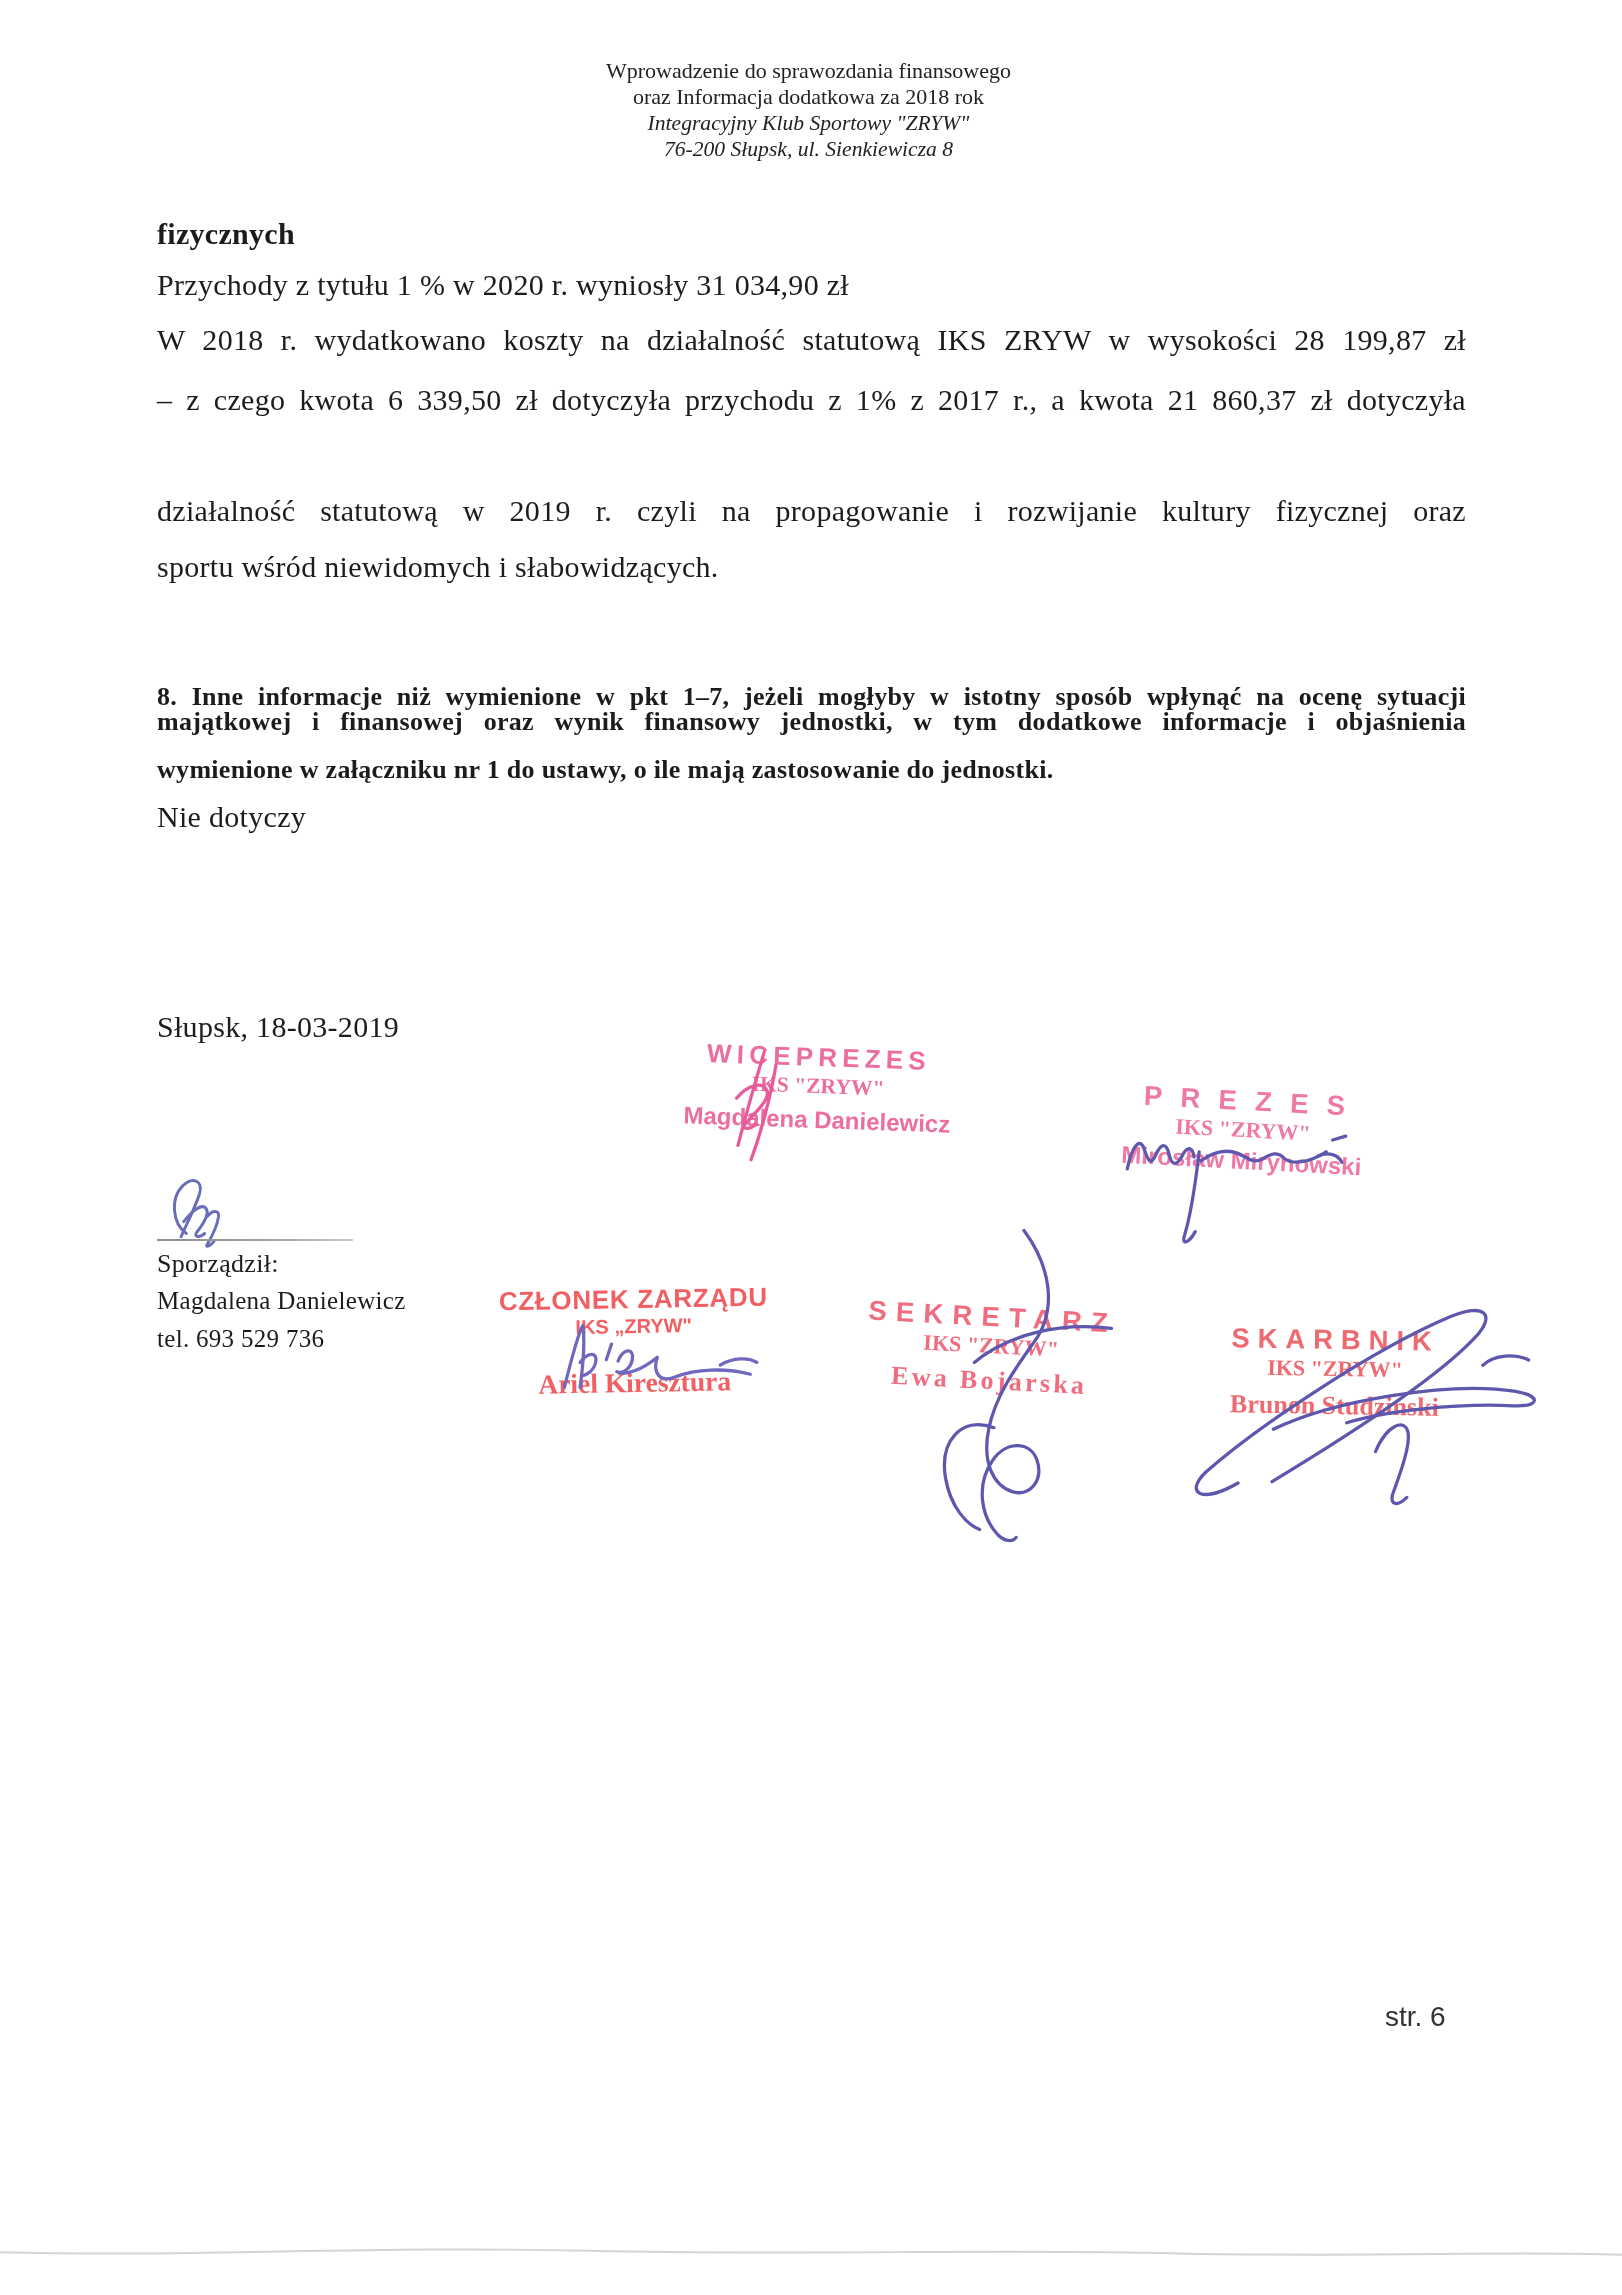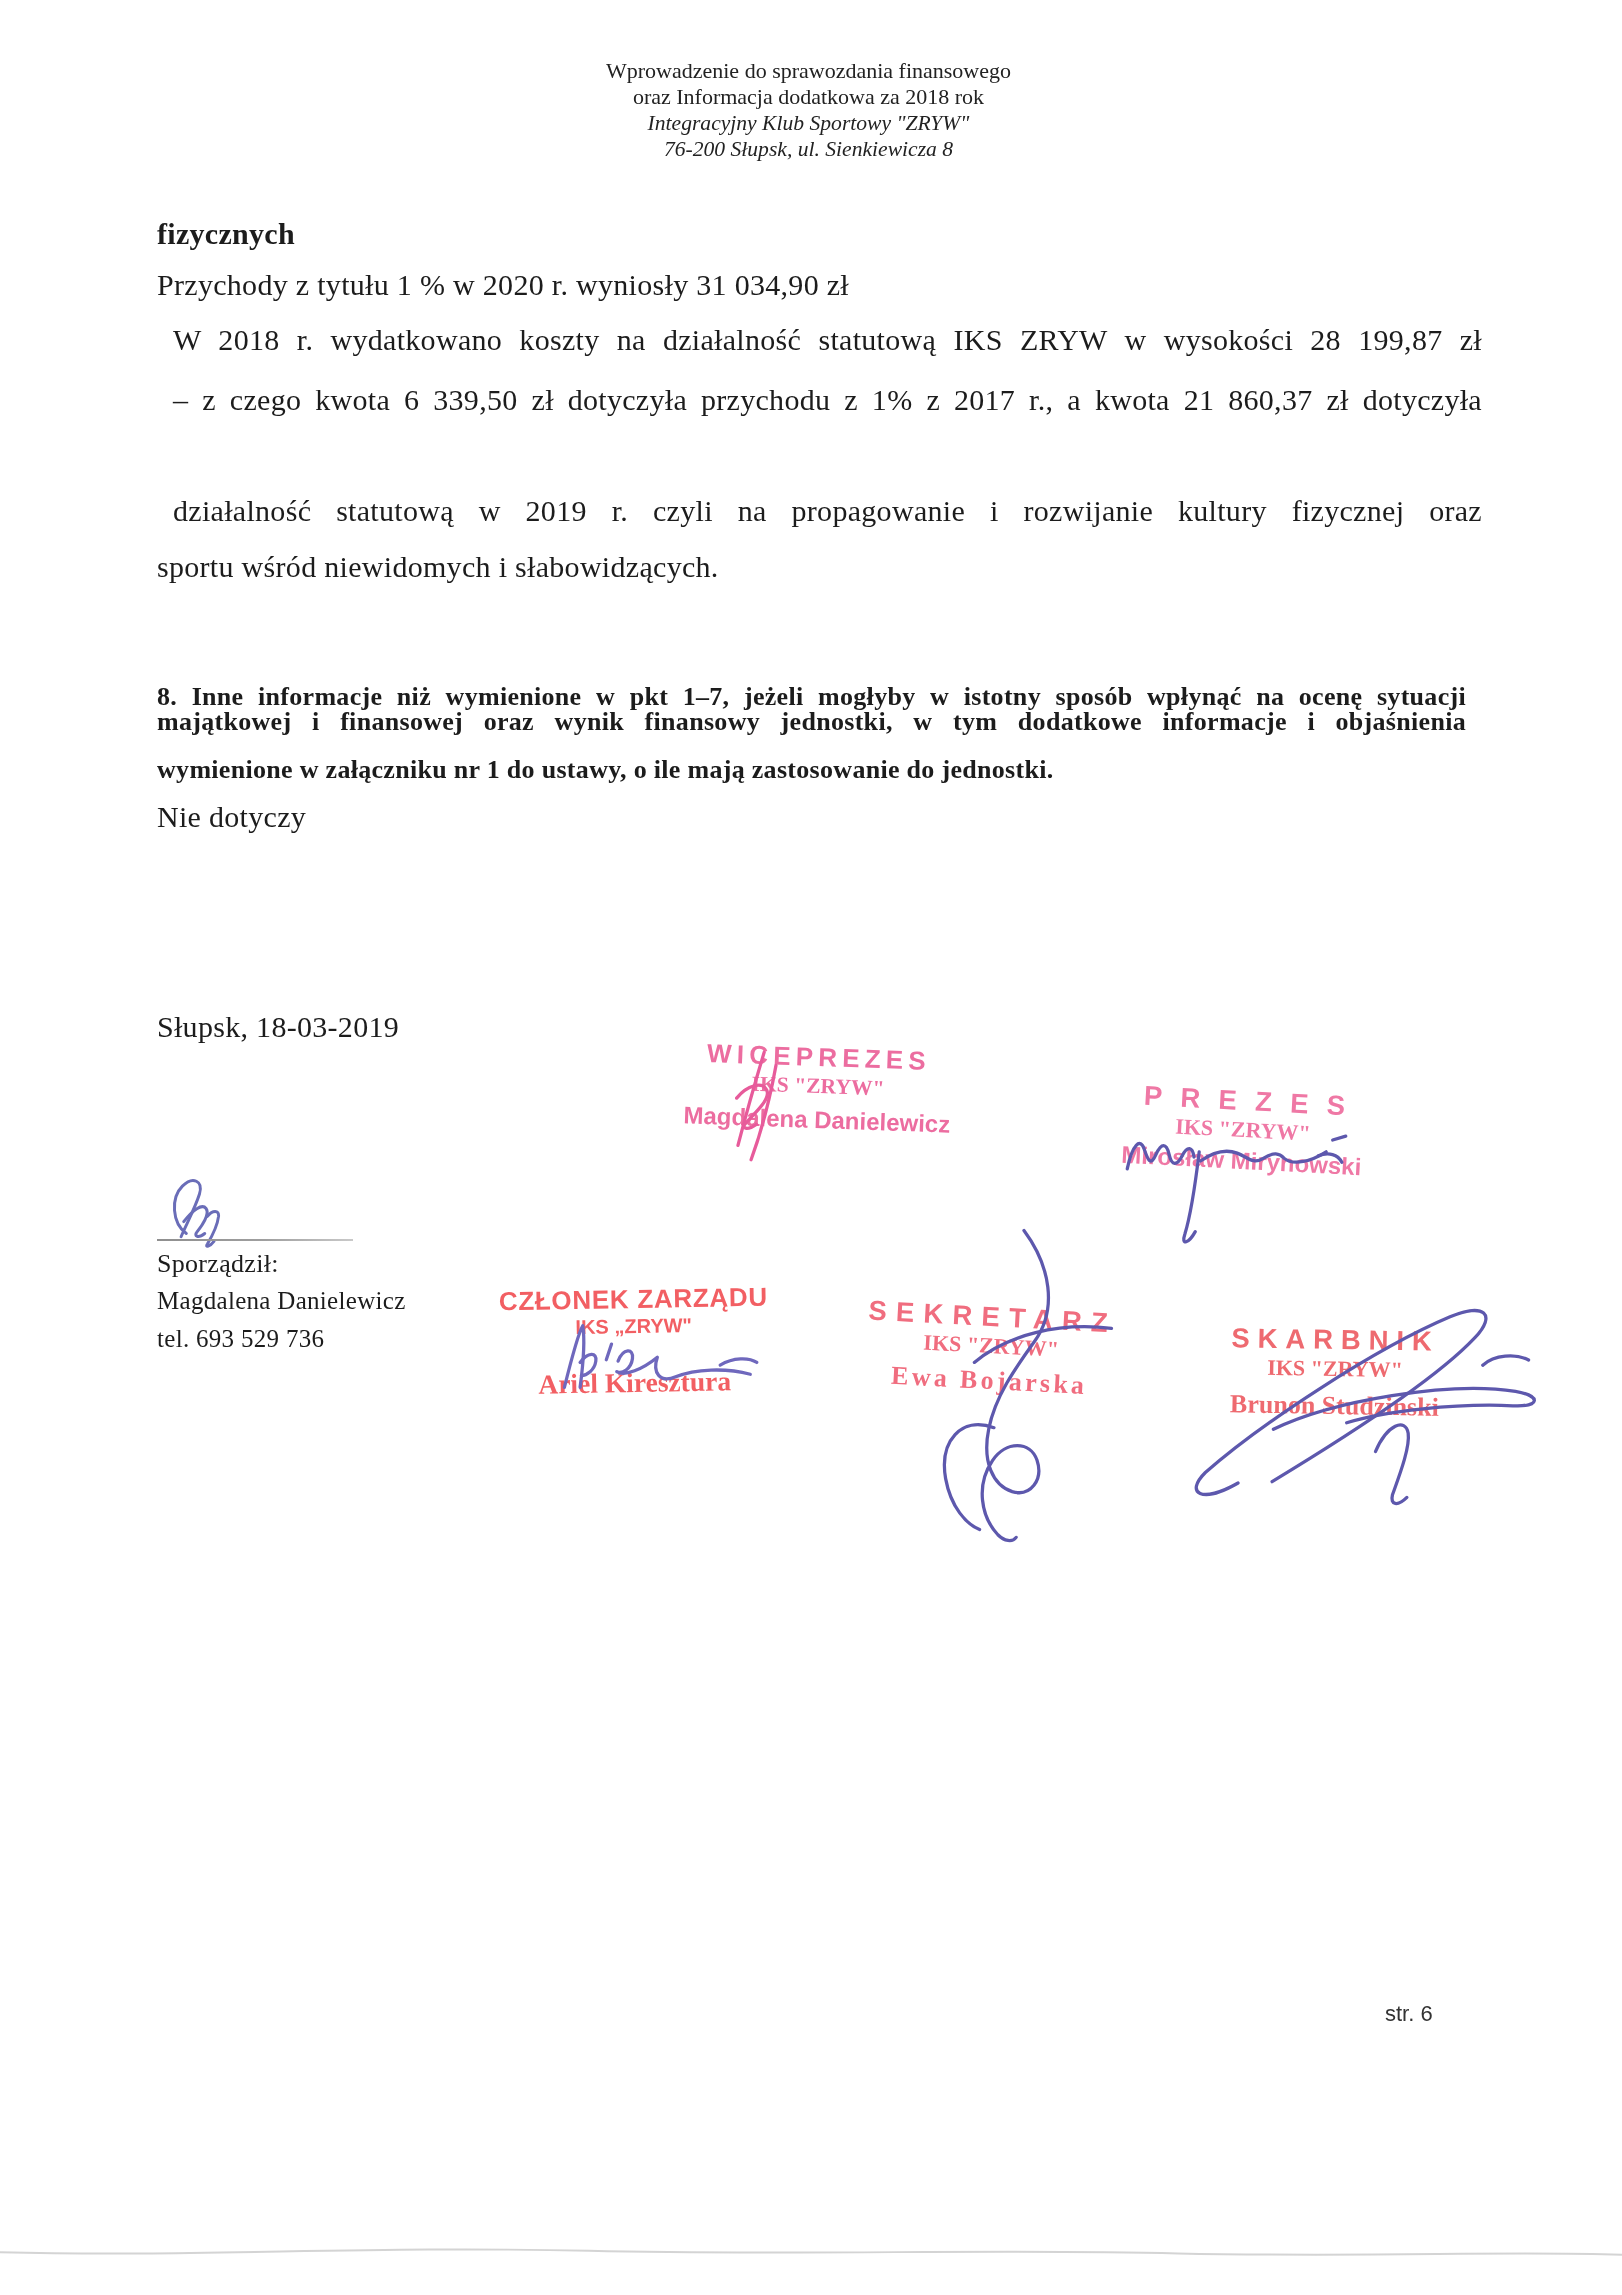--- a/index.html
+++ b/index.html
@@ -8,21 +8,21 @@
 
   
   .hdr{position:absolute;left:419px;top:58px;width:779px;text-align:center;
        font-size:22px;line-height:26px;color:#222;}
   .hdr .it{font-style:italic;font-size:21.6px;}
 
   
   .ln{position:absolute;left:157px;width:1309px;font-size:30px;line-height:34px;
       letter-spacing:0.3px;white-space:nowrap;}
   .lnw{position:absolute;left:157px;width:1309px;font-size:30px;line-height:34px;
-      letter-spacing:0.3px;text-align:justify;text-align-last:justify;margin-left:16px;}
+      letter-spacing:0.3px;text-align:justify;text-align-last:justify;}
   .b{font-weight:bold;}
 
   
   .s8{position:absolute;left:157px;width:1309px;font-size:26px;line-height:30px;
       font-weight:bold;letter-spacing:0.3px;text-align:justify;text-align-last:justify;}
   .s8last{text-align:left;text-align-last:left;}
 
   
   .prep{font-size:25px;line-height:29px;}
   .sig-rule{position:absolute;left:157px;top:1239px;width:196px;height:2px;
@@ -58,21 +58,21 @@
   #st-skarbnik{left:1204px;top:1324px;width:262px;transform:rotate(1deg);color:#ee6a70;}
   #st-skarbnik .t1{font-size:27.5px;letter-spacing:7.9px;}
   #st-skarbnik .t2{font-size:22px;margin-top:0px;}
   #st-skarbnik .t3f{font-size:26px;margin-top:9.2px;}
 
   .sig{position:absolute;}
   .sig path{fill:none;stroke-linecap:round;stroke-linejoin:round;}
 
   
   #pageno{position:absolute;left:1385px;top:2001px;font-family:"Liberation Sans",sans-serif;
-      font-size:22px;color:#333;}
+      font-size:28px;color:#333;}
 </style>
 </head>
 <body>
 
 <div id="page">
 
   <div class="hdr">
     <div>Wprowadzenie do sprawozdania finansowego</div>
     <div>oraz Informacja dodatkowa za 2018 rok</div>
     <div class="it">Integracyjny Klub Sportowy "ZRYW"</div>

